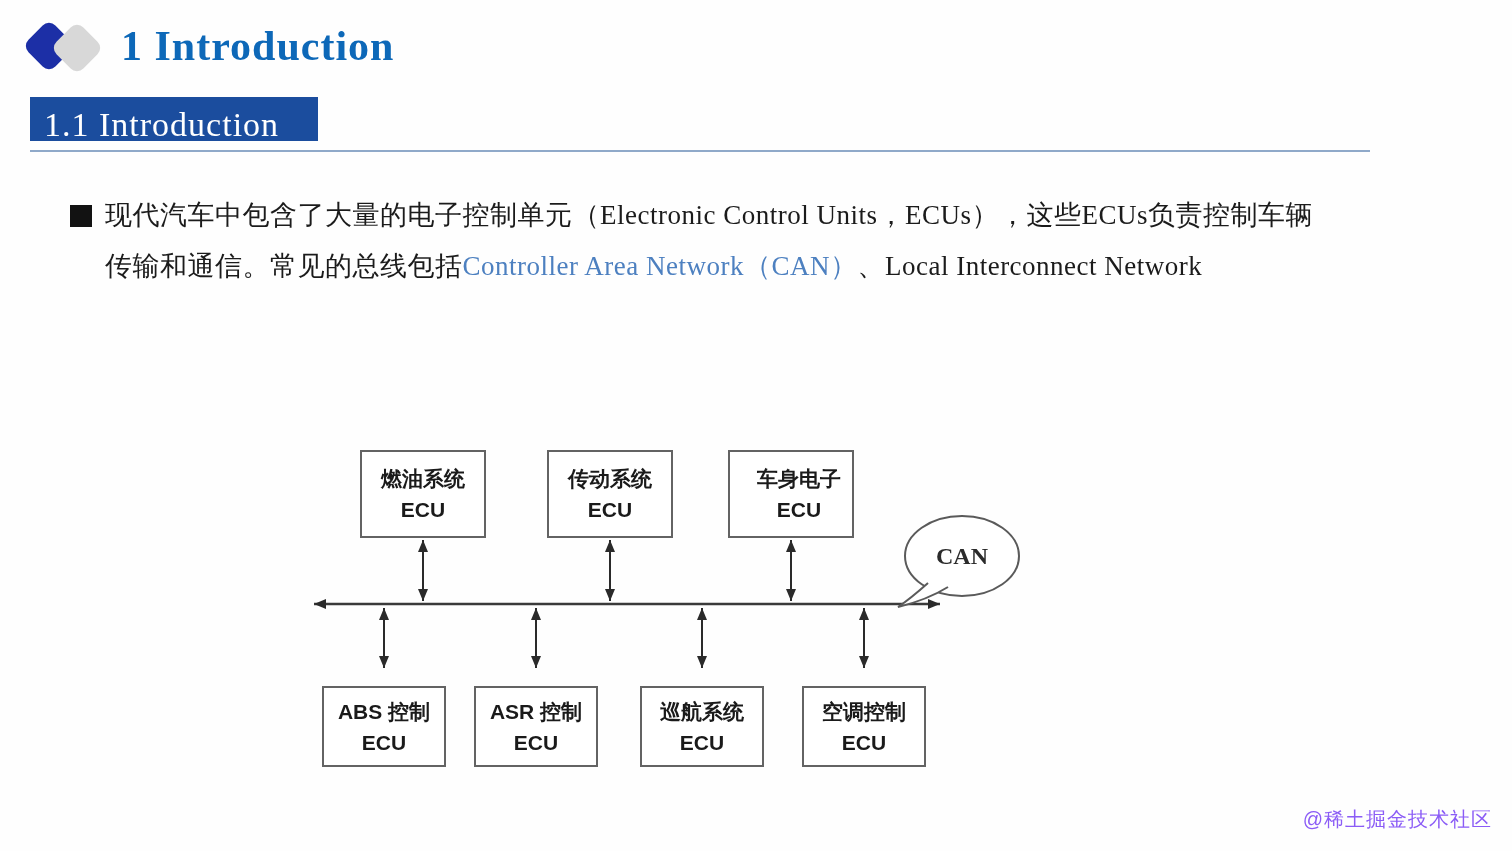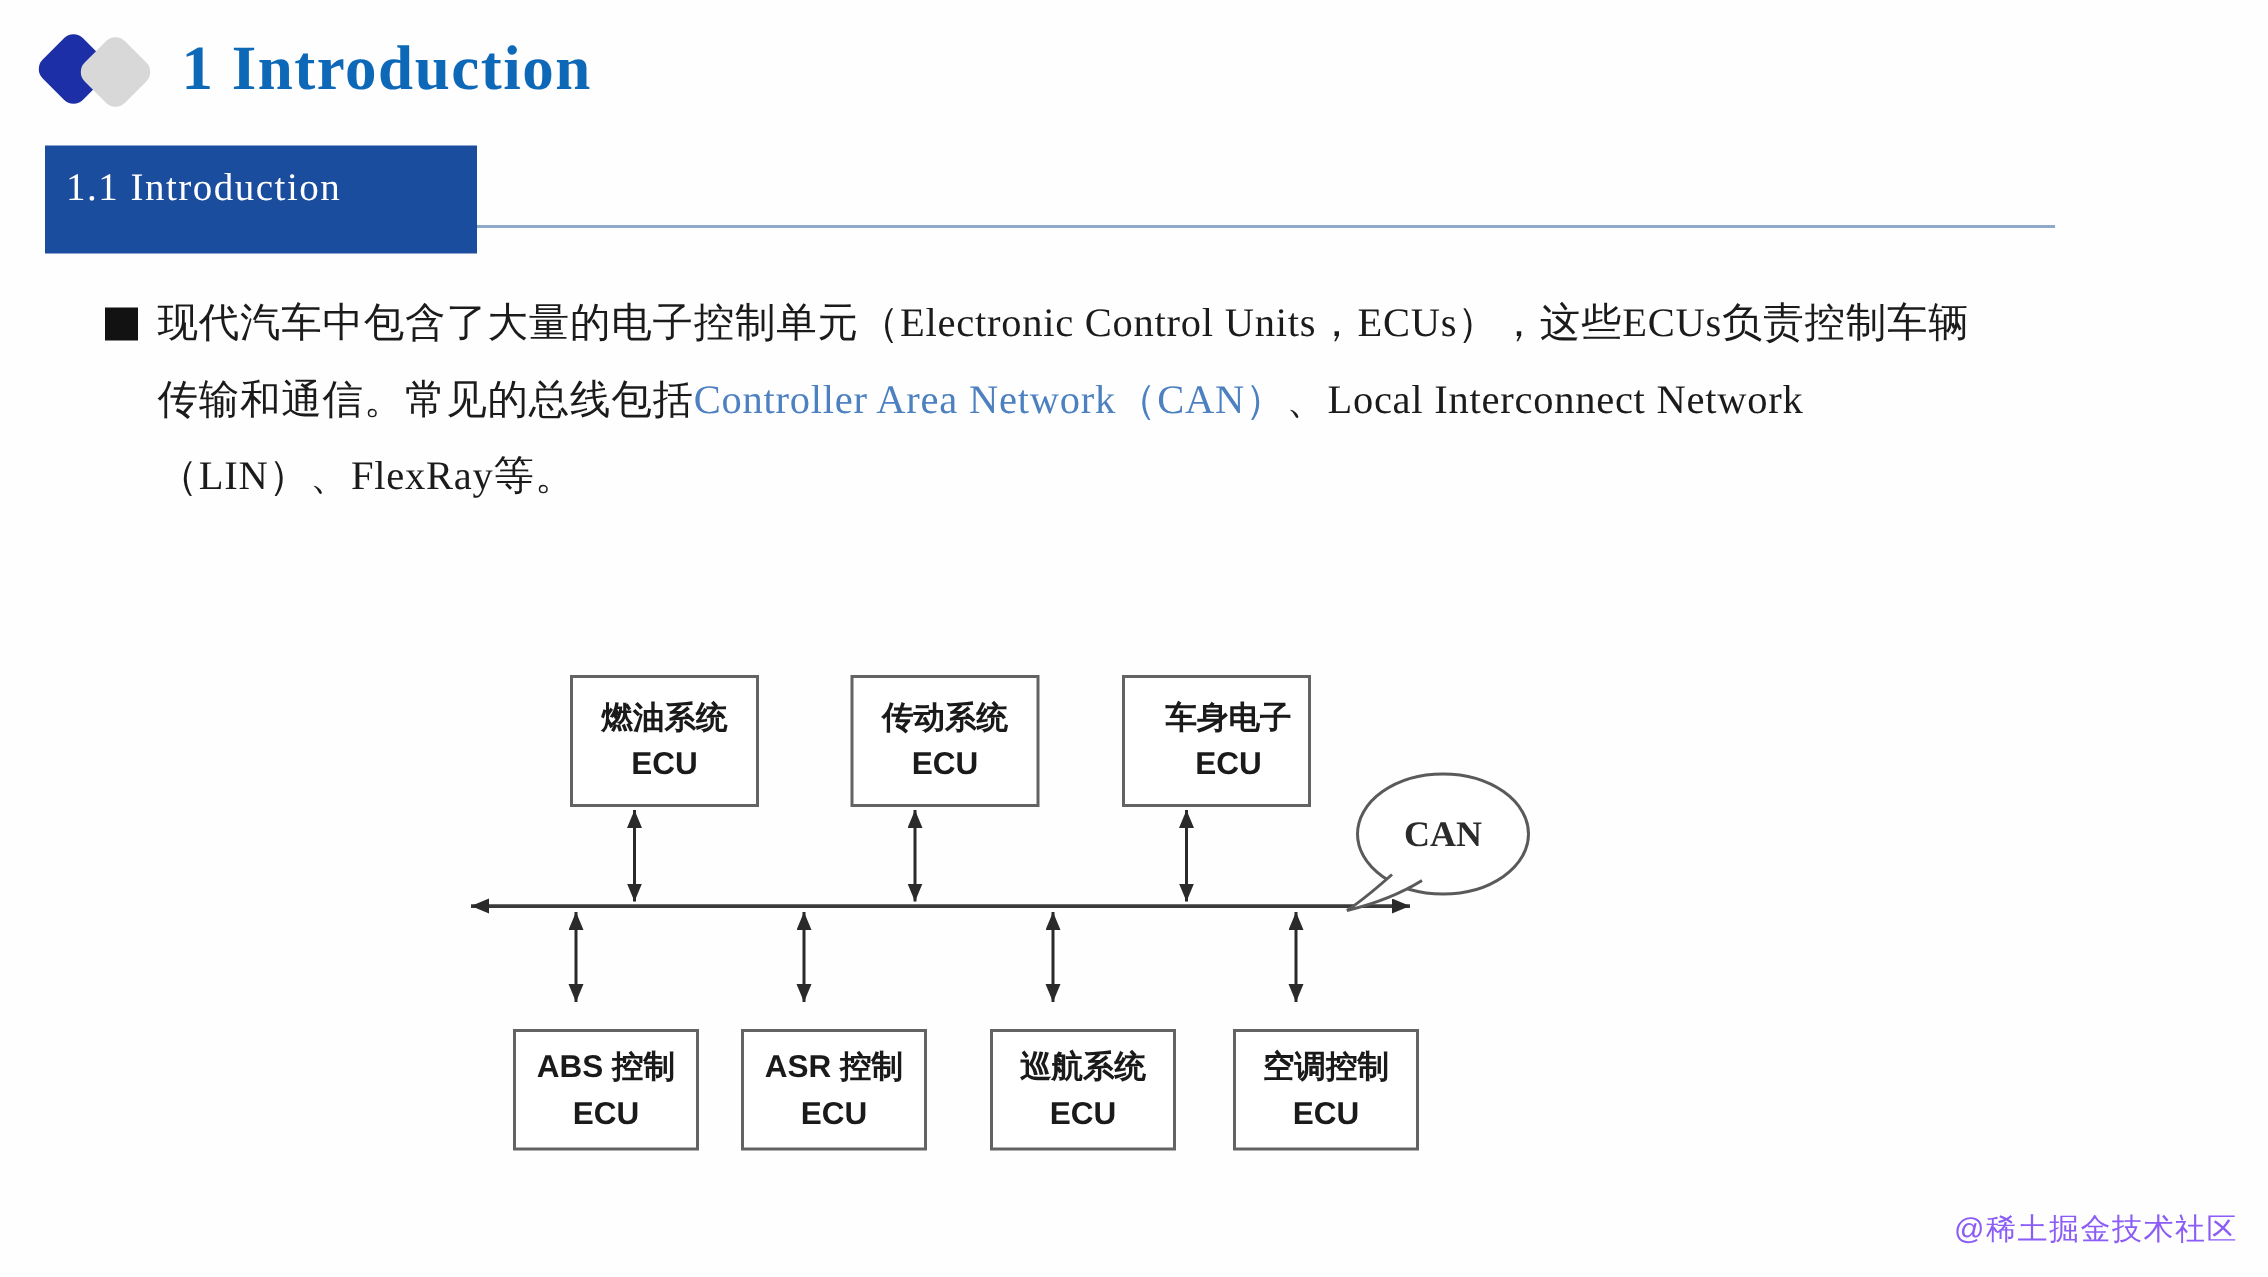--- a/index.html
+++ b/index.html
@@ -26,22 +26,22 @@
     letter-spacing: 1px;
   }
 
   
   .section-rule {
     position: absolute; left: 30px; top: 150px;
     width: 1340px; height: 2px; background: #8fa9c9; z-index: 1;
   }
   .section-box {
     position: absolute; left: 30px; top: 97px;
-    width: 288px; height: 72px; background: #1b4d9e; z-index: 2;
-    color: #ffffff; font-size: 26px; line-height: 55px;
+    width: 288px; height: 44px; background: #1b4d9e; z-index: 2;
+    color: #ffffff; font-size: 34px; line-height: 55px;
     padding-left: 14px; letter-spacing: 1px;
   }
 
   
   .bullet-square {
     position: absolute; left: 70px; top: 205px;
     width: 22px; height: 22px; background: #121212;
   }
   .paragraph {
     position: absolute; left: 105px; top: 190px; width: 1295px;
@@ -51,21 +51,21 @@
   .paragraph .link { color: #4d80c0; }
 
   
   .diagram { position: absolute; left: 280px; top: 430px; width: 800px; height: 360px; }
   .diagram svg { position: absolute; left: 0; top: 0; }
   .nodebox {
     position: absolute; background: #ffffff; border: 2px solid #636363;
     display: flex; flex-direction: column; align-items: center; justify-content: center;
     font-family: "Liberation Sans", "DejaVu Sans", sans-serif;
     font-weight: 700; font-size: 21px; line-height: 31px;
-    color: #1a1a1a; text-align: center; z-index: 2; margin-left: 20px;
+    color: #1a1a1a; text-align: center; z-index: 2;
   }
   .nb-top { top: 20px; width: 126px; height: 88px; }
   .nb-bot { top: 256px; width: 124px; height: 81px; }
   #nb-t1 { left: 80px; } #nb-t2 { left: 267px; } #nb-t3 { left: 448px; padding-left: 16px; }
   #nb-b1 { left: 42px; } #nb-b2 { left: 194px; } #nb-b3 { left: 360px; } #nb-b4 { left: 522px; }
 
   .can-label {
     font-family: "Liberation Serif", serif; font-weight: 700;
     font-size: 24px; fill: #2b2b2b;
   }
@@ -87,21 +87,20 @@
 
 <div class="page-title">1 Introduction</div>
 
 <div class="section-rule"></div>
 <div class="section-box">1.1 Introduction</div>
 
 <div class="bullet-square"></div>
 <div class="paragraph">
   <div class="pline">现代汽车中包含了大量的电子控制单元（Electronic Control Units，ECUs），这些ECUs负责控制车辆</div>
   <div class="pline"><span>传输和通信。常见的总线包括</span><span class="link">Controller Area Network（CAN）</span><span>、Local Interconnect Network</span></div>
-  <div class="pline">（LIN）、FlexRay等。</div>
 </div>
 
 <div class="diagram">
   <svg width="800" height="360" viewBox="0 0 800 360">
     <defs>
       <marker id="ah" markerWidth="14" markerHeight="12" refX="12" refY="5" orient="auto-start-reverse" markerUnits="userSpaceOnUse">
         <path d="M0,0 L12,5 L0,10 z" fill="#2a2a2a"></path>
       </marker>
     </defs>
 

